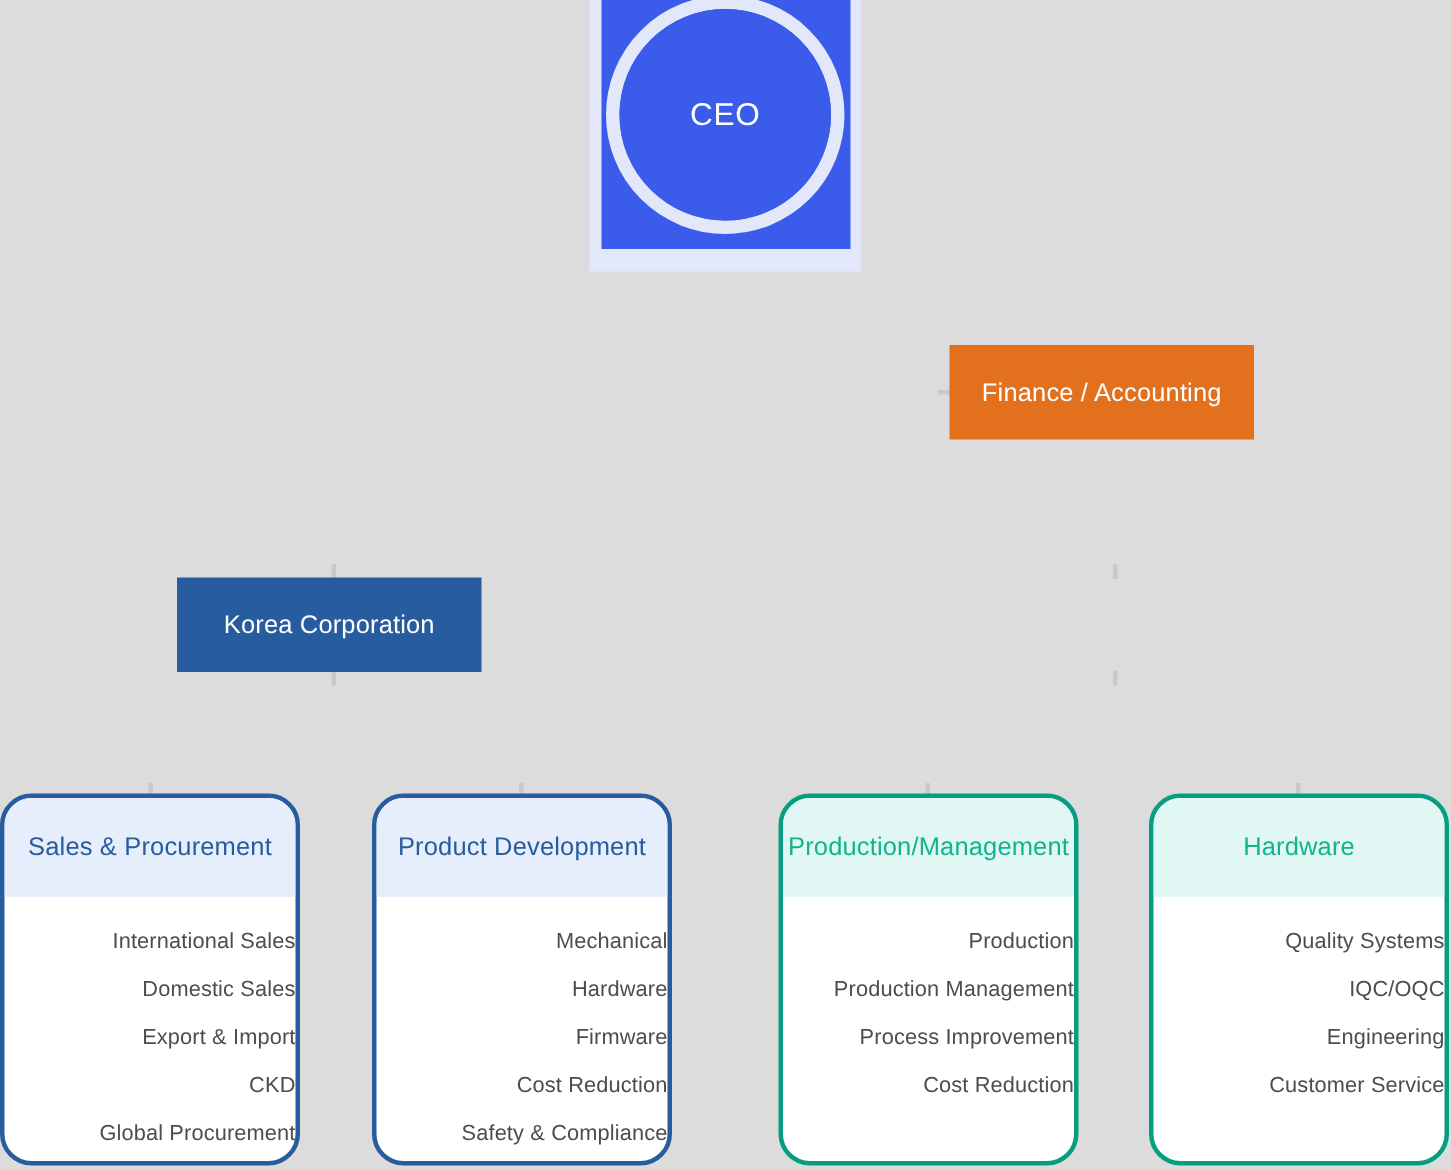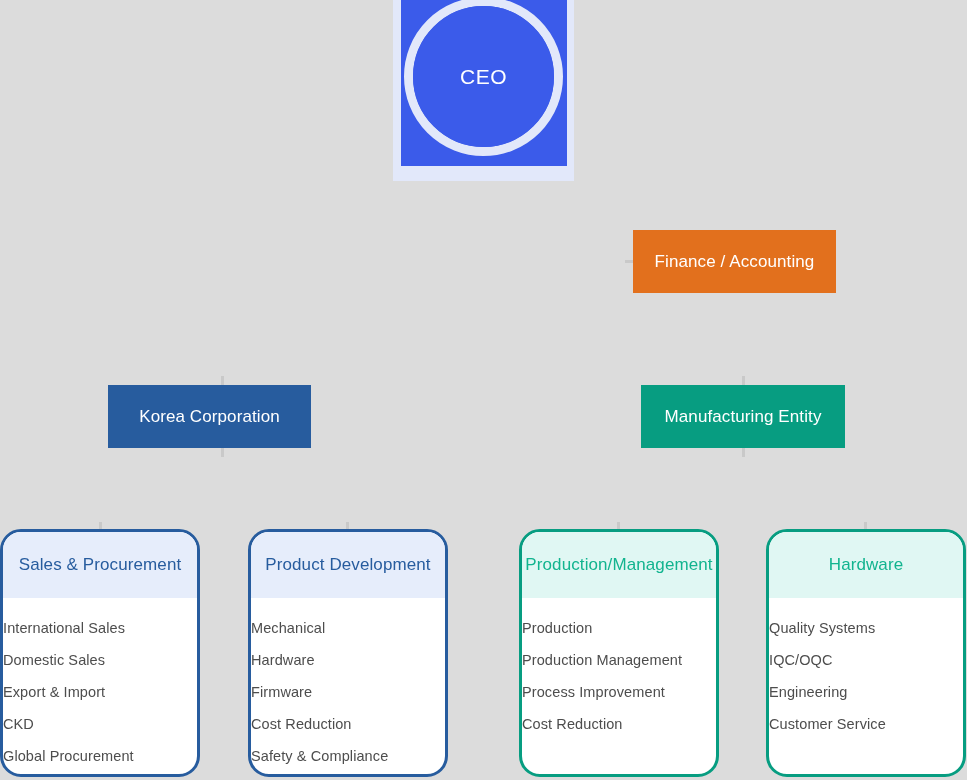--- a/index.html
+++ b/index.html
@@ -85,21 +85,21 @@
   }
   .box-finance {
     left: 633px;
     top: 230px;
     width: 203px;
     height: 63px;
     background: #e2701d;
     align-items: center;
   }
   .box-korea {
-    left: 108px;
+    left: 118px;
     top: 385px;
     width: 203px;
     height: 63px;
     background: #275c9e;
   }
   .box-manufacturing {
     left: 641px;
     top: 385px;
     width: 204px;
     height: 63px;
@@ -147,21 +147,21 @@
     font-weight: 400;
     text-align: center;
     padding: 0 6px;
     box-sizing: border-box;
     letter-spacing: 0.1px;
   }
   .dept-card .dept-body {
     flex: 1;
     display: flex;
     flex-direction: column;
-    align-items: flex-start;
+    align-items: flex-end;
     justify-content: flex-start;
     padding-top: 14px;
     box-sizing: border-box;
   }
   .dept-item {
     font-size: 14.5px;
     color: #4d4d4d;
     line-height: 32px;
     text-align: center;
     letter-spacing: 0.1px;
@@ -224,23 +224,20 @@
   <div class="stub-dot" style="left:862px; top:532px;"></div>
 
   <div class="flat-box box-finance">
     <span>Finance / Accounting</span>
   </div>
 
   <div class="flat-box box-korea">
     <span>Korea Corporation</span>
   </div>
 
-  <div class="flat-box box-manufacturing">
-    <span>Manufacturing Entity</span>
-  </div>
 
   <div class="dept-card theme-blue card-1">
     <div class="dept-head">
       <span>Sales &amp; Procurement</span>
     </div>
     <div class="dept-body">
       <div class="dept-item">International Sales</div>
       <div class="dept-item">Domestic Sales</div>
       <div class="dept-item">Export &amp; Import</div>
       <div class="dept-item">CKD</div>

